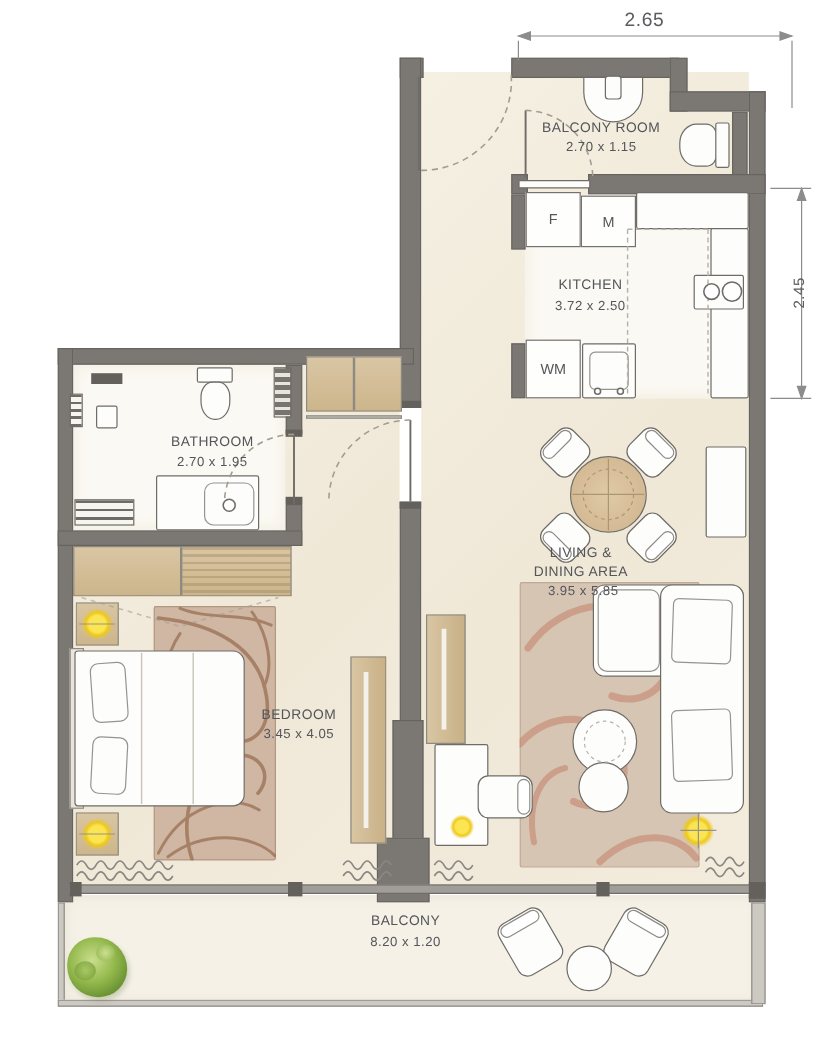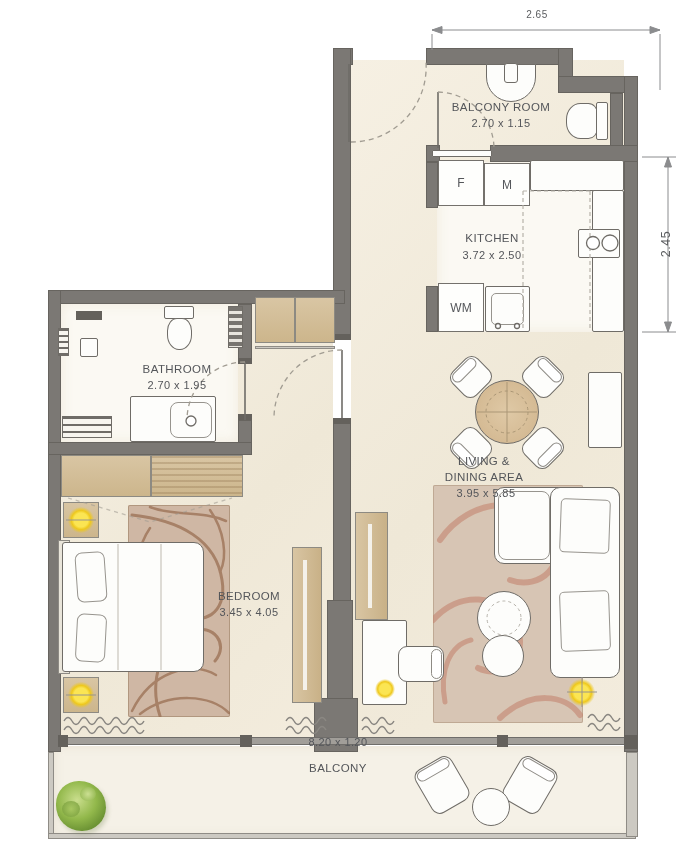--- a/index.html
+++ b/index.html
@@ -18,21 +18,21 @@
   .wood{position:absolute;background:linear-gradient(180deg,#d9c6a4,#ccb58b);box-shadow:inset 0 0 0 1px #8d8a82;box-sizing:border-box}
   .wood.v{background:linear-gradient(90deg,#d9c6a4,#c8b086)}
   .rug{position:absolute;border-radius:2px}
   .lamp{position:absolute;border-radius:50%;background:radial-gradient(circle,#fbe553 0 38%,#eec81d 52%,rgba(238,200,29,.28) 66%,rgba(238,200,29,0) 74%)}
   .chair{position:absolute;background:#fdfdfb;border:1.5px solid #6f6c67;border-radius:9px;box-sizing:border-box}
   .chair::before{content:"";position:absolute;left:2px;right:2px;top:1px;height:9px;border:1px solid #8e8b85;border-radius:6px;background:#fff}
   .appl{position:absolute;display:flex;align-items:center;justify-content:center;background:#fefefc;border:1.5px solid #74716c;box-sizing:border-box;font-size:12px;color:#54565a}
   .label{position:absolute;color:#54565a;white-space:nowrap;transform:translateX(-50%);letter-spacing:.4px;text-align:center}
   .room-name{font-size:11.5px}
   .room-size{font-size:11px}
-  .dim{font-size:10px;color:#5a5c5f;letter-spacing:.5px}
+  .dim{font-size:16px;color:#5a5c5f;letter-spacing:.5px}
   .dim-right{position:absolute;left:646px;top:237px;width:40px;text-align:center;transform:rotate(-90deg);font-size:12.5px;color:#5a5c5f;letter-spacing:.5px}
   svg{position:absolute;left:0;top:0;pointer-events:none}
   .grille{position:absolute;background:repeating-linear-gradient(180deg,#6f6c67 0 2px,#f7f5ef 2px 6px);border:1px solid #6f6c67;box-sizing:border-box}
   .plant{position:absolute;width:50px;height:50px;border-radius:46% 54% 48% 52%;background:radial-gradient(circle at 42% 38%,#cade8d,#92b84b 45%,#6f9636 72%,#587c28 100%);box-shadow:2px 3px 4px rgba(90,110,50,.25)}
   .plant::before{content:"";position:absolute;left:6px;top:20px;width:18px;height:16px;border-radius:50%;background:radial-gradient(circle,#a7c75f,#6f9636);opacity:.8}
   .plant::after{content:"";position:absolute;left:24px;top:6px;width:16px;height:14px;border-radius:50%;background:radial-gradient(circle,#d2e49a,#87af43);opacity:.85}
 </style>
 </head>
 <body>
 
@@ -271,15 +271,15 @@
   <div class="label room-size" style="left:177px;top:379px">2.70 x 1.95</div>
 
   <div class="label room-name" style="left:249px;top:590px">BEDROOM</div>
   <div class="label room-size" style="left:249px;top:606px">3.45 x 4.05</div>
 
   <div class="label room-name" style="left:484px;top:455px">LIVING &amp;</div>
   <div class="label room-name" style="left:484px;top:471px">DINING AREA</div>
   <div class="label room-size" style="left:486px;top:487px">3.95 x 5.85</div>
 
   <div class="label room-name" style="left:338px;top:762px">BALCONY</div>
-  <div class="label room-size" style="left:338px;top:736px">8.20 x 1.20</div>
+  <div class="label room-size" style="left:338px;top:779px">8.20 x 1.20</div>
 
 </div>
 
 </body></html>

